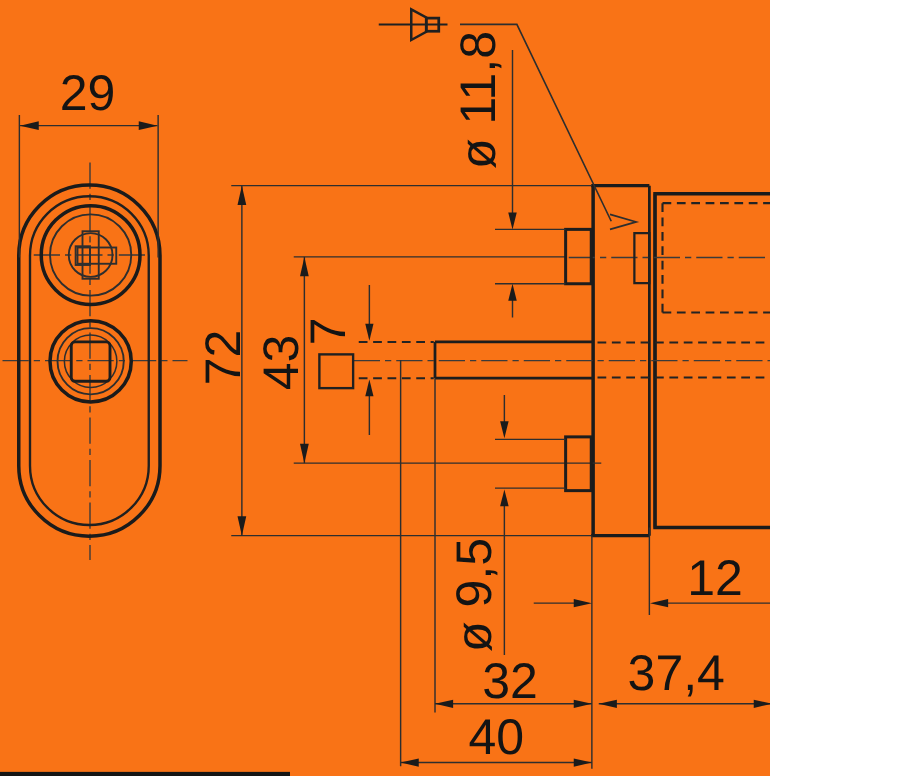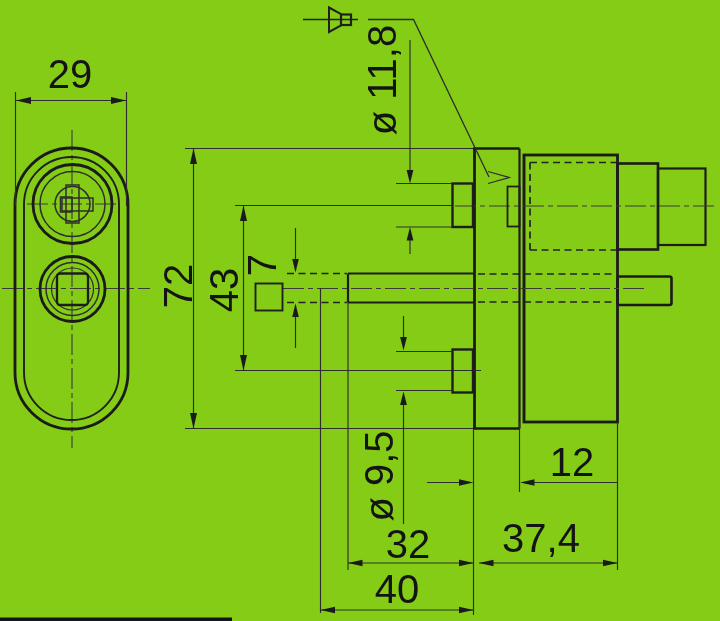--- a/index.html
+++ b/index.html
@@ -1,16 +1,16 @@
 <!DOCTYPE html>
 <html><head>
 <meta charset="utf-8">
 <style>
   html,body{margin:0;padding:0;background:#ffffff;}
-  .sheet{position:relative;width:720px;height:621px;background:#84cc16;overflow:hidden;}
+  .sheet{position:relative;width:616px;height:621px;background:#f97316;overflow:hidden;}
   svg{display:block;}
   
   .xthick{stroke:#1b1b1b;stroke-width:2.8;fill:none;}
   .thick {stroke:#1d1d1d;stroke-width:2.4;fill:none;}
   .med   {stroke:#202020;stroke-width:1.9;fill:none;}
   .thin  {stroke:#2e2e2e;stroke-width:1.15;fill:none;}
   .hidden{stroke:#232323;stroke-width:1.7;fill:none;stroke-dasharray:7 4.5;}
   .chain {stroke:#3a3a3a;stroke-width:1.1;fill:none;stroke-dasharray:21 4 5 4;}
   .arrow {fill:#1b1b1b;stroke:none;}
   .dimtext{font-family:"Liberation Sans","DejaVu Sans",sans-serif;font-size:40px;fill:#141414;}

